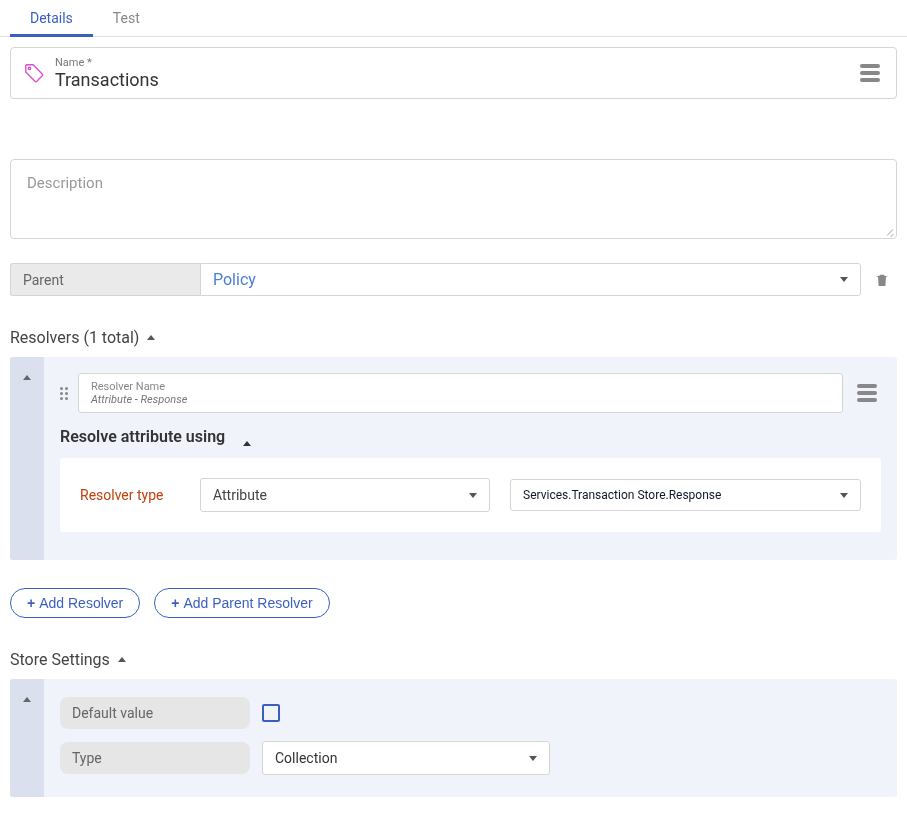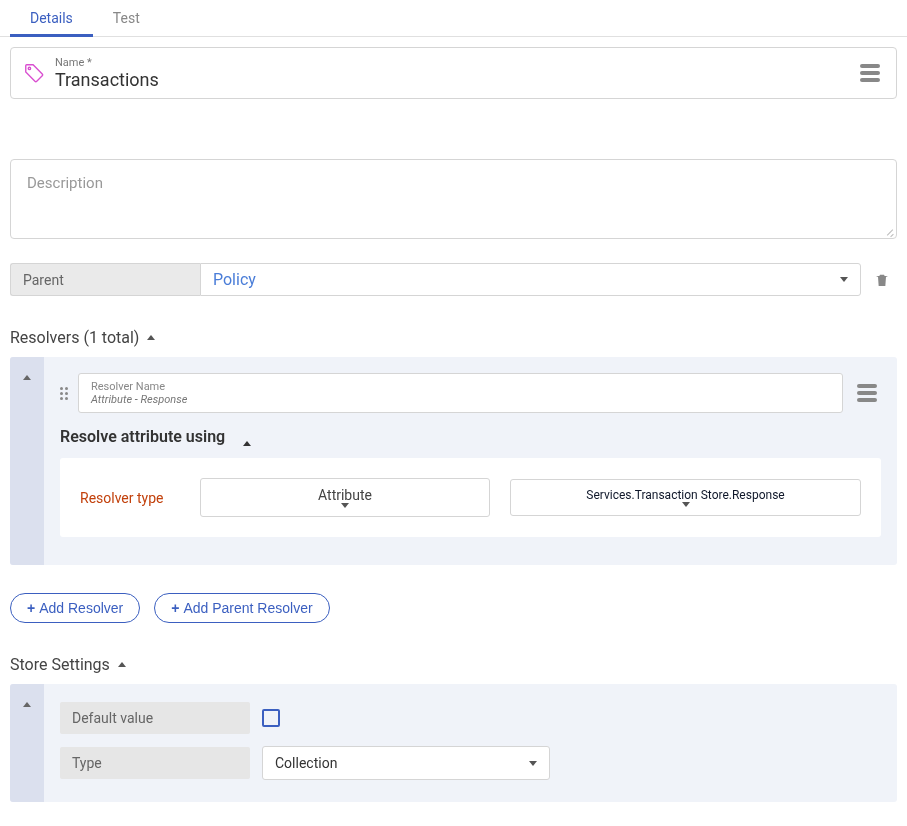--- a/index.html
+++ b/index.html
@@ -244,21 +244,20 @@
   }
   .select-box {
     border: 1px solid #d5d5d5;
     border-radius: 3px;
     background: #fff;
     display: flex;
     align-items: center;
     justify-content: space-between;
     padding: 8px 12px;
     cursor: pointer;
-    flex-direction: column;
   }
   .select-box.w-md { width: 290px; }
   .select-box.w-lg { flex: 1; }
   .select-box .text-plain { color: #444; }
   .select-box .text-link { color: #0f172a; font-size: 12px; }
   
   
   .button-row {
     display: flex;
     gap: 14px;
@@ -285,21 +284,21 @@
     display: flex;
     align-items: center;
     gap: 12px;
     margin-bottom: 12px;
   }
   .vs-label {
     width: 190px;
     background: #e6e6e6;
     padding: 8px 12px;
     color: #666;
-    border-radius: 2px;
+    border-radius: 8px;
   }
   .checkbox-visual {
     width: 18px; height: 18px;
     border: 2px solid #3b5fc0;
     border-radius: 2px;
     cursor: pointer;
   }
   .vs-select {
     width: 288px;
     border: 1px solid #d5d5d5;

